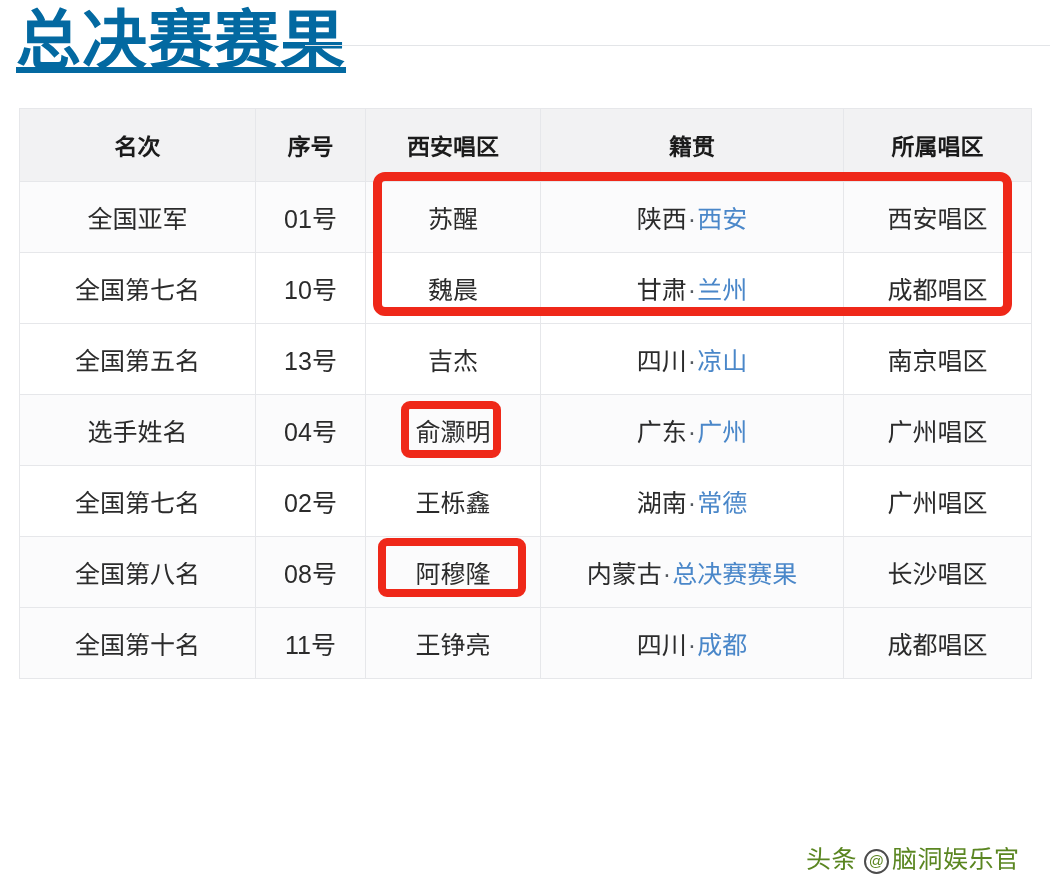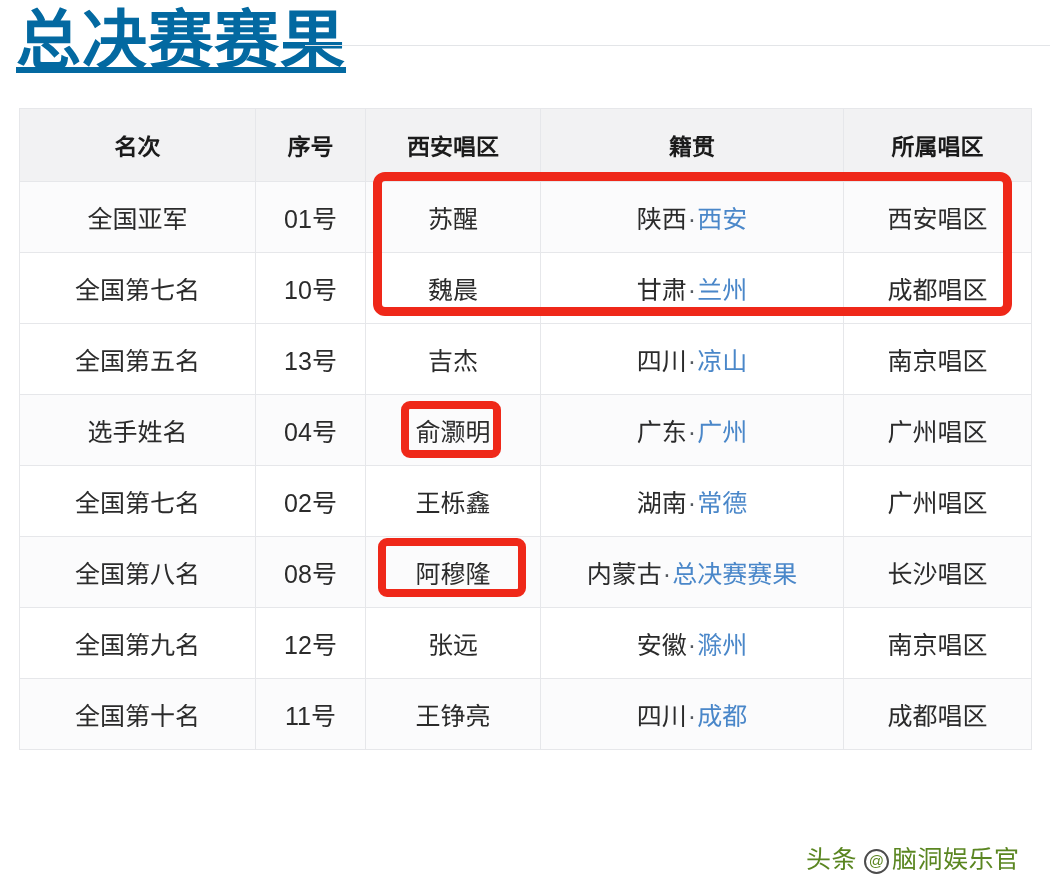--- a/index.html
+++ b/index.html
@@ -222,27 +222,20 @@
           <td class="cell-home"><span class="home-prov">湖南</span><span class="home-sep">·</span><span class="home-city">常德</span></td>
           <td class="cell-area">广州唱区</td>
         </tr>
         <tr class="even">
           <td class="cell-rank">全国第八名</td>
           <td class="cell-num">08号</td>
           <td class="cell-name">阿穆隆</td>
           <td class="cell-home"><span class="home-prov">内蒙古</span><span class="home-sep">·</span><span class="home-city">总决赛赛果</span></td>
           <td class="cell-area">长沙唱区</td>
         </tr>
-        <tr class="odd">
-          <td class="cell-rank">全国第九名</td>
-          <td class="cell-num">12号</td>
-          <td class="cell-name">张远</td>
-          <td class="cell-home"><span class="home-prov">安徽</span><span class="home-sep">·</span><span class="home-city">滁州</span></td>
-          <td class="cell-area">南京唱区</td>
-        </tr>
         <tr class="even">
           <td class="cell-rank">全国第十名</td>
           <td class="cell-num">11号</td>
           <td class="cell-name">王铮亮</td>
           <td class="cell-home"><span class="home-prov">四川</span><span class="home-sep">·</span><span class="home-city">成都</span></td>
           <td class="cell-area">成都唱区</td>
         </tr>
       </tbody>
     </table>
   </div>

